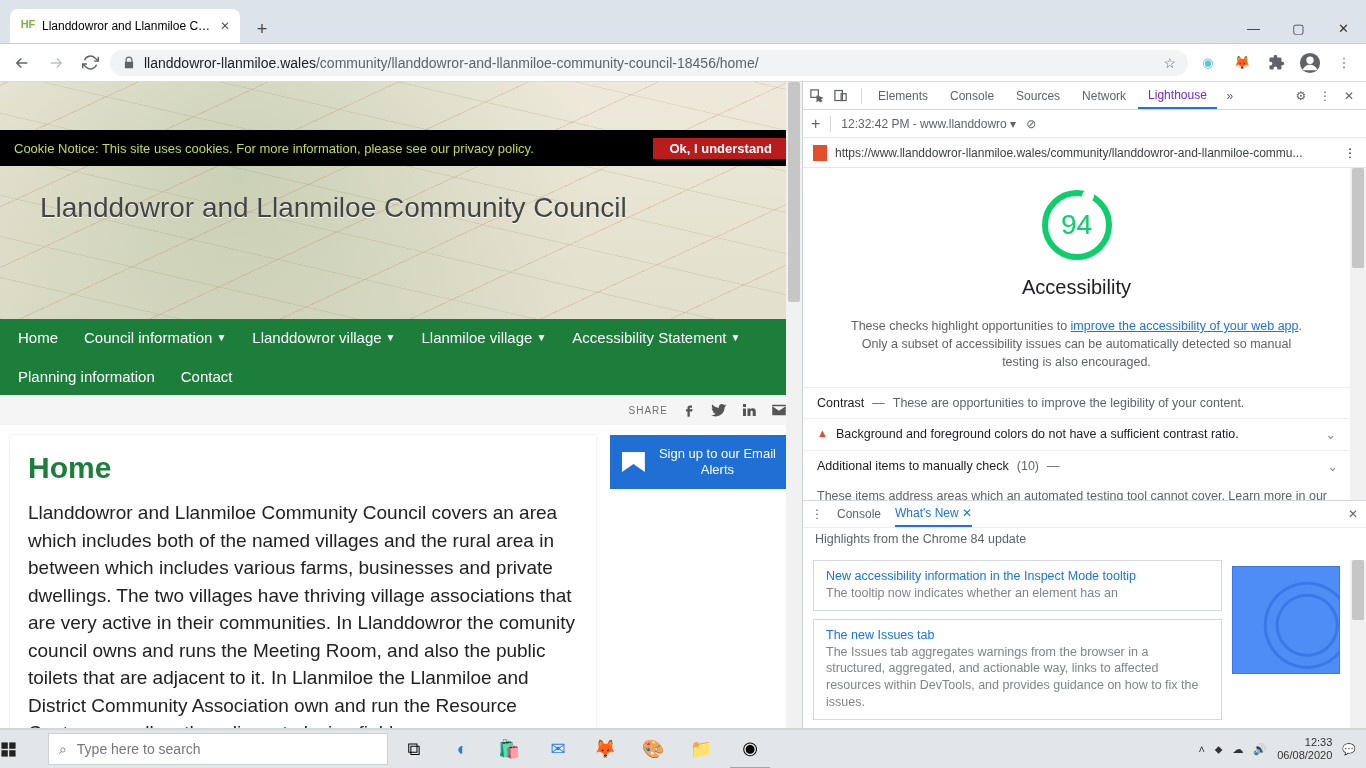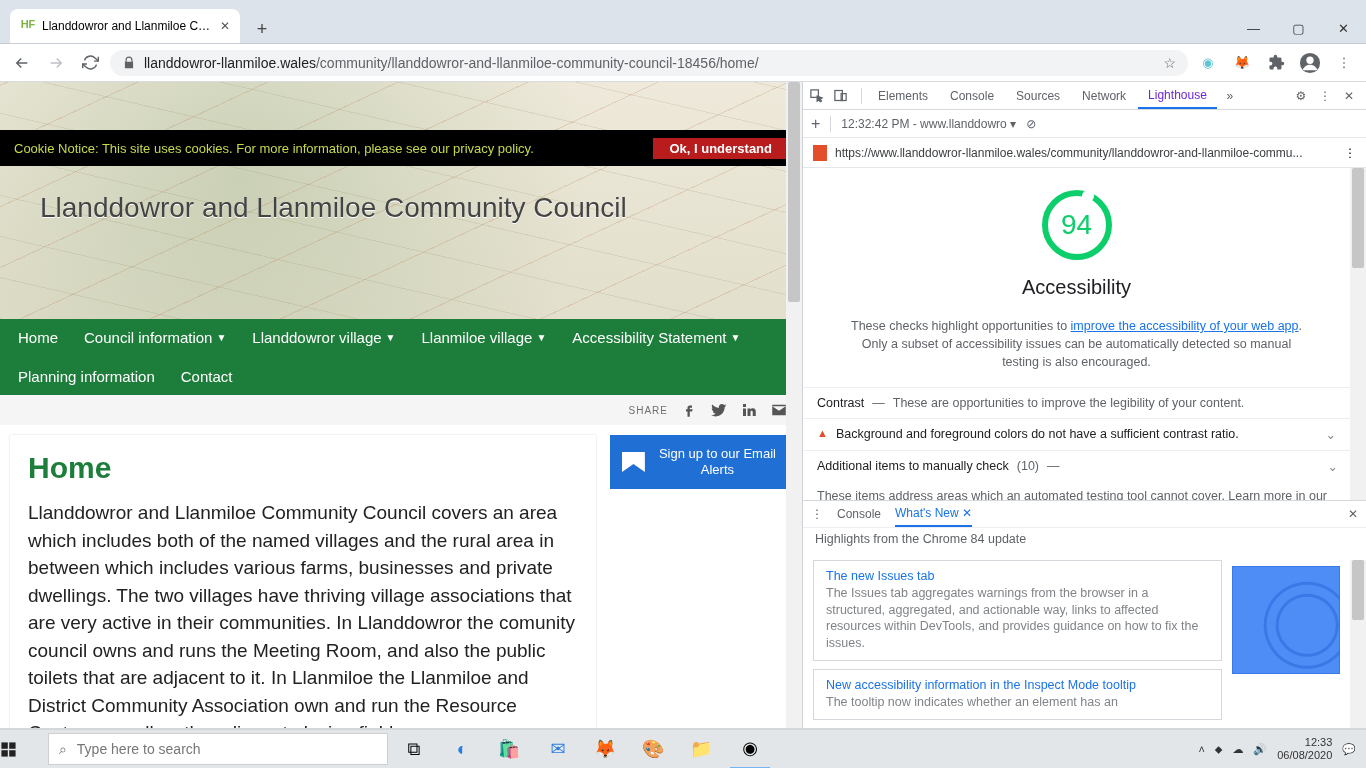--- a/index.html
+++ b/index.html
@@ -309,26 +309,26 @@
       <span>⋮</span>
       <span class="t">Console</span>
       <span class="t active"><span>What's New</span>&nbsp;✕</span>
       <span style="flex:1"></span>
       <span>✕</span>
     </div>
     <div class="hl-title">Highlights from the Chrome 84 update</div>
     <div class="drawer-body">
       <div class="highlights">
         <div class="hl-card">
+          <div class="ct">New accessibility information in the Inspect Mode tooltip</div>
+          <div class="cd">The tooltip now indicates whether an element has an</div>
+        </div>
+        <div class="hl-card">
           <div class="ct">The new Issues tab</div>
           <div class="cd">The Issues tab aggregates warnings from the browser in a structured, aggregated, and actionable way, links to affected resources within DevTools, and provides guidance on how to fix the issues.</div>
-        </div>
-        <div class="hl-card">
-          <div class="ct">New accessibility information in the Inspect Mode tooltip</div>
-          <div class="cd">The tooltip now indicates whether an element has an</div>
         </div>
       </div>
       <div class="promo"></div>
       <div class="dt-scrollbar">
           <div class="thumb" style="height:60px"></div>
         </div>
     </div>
   </div>
 </div>
 

